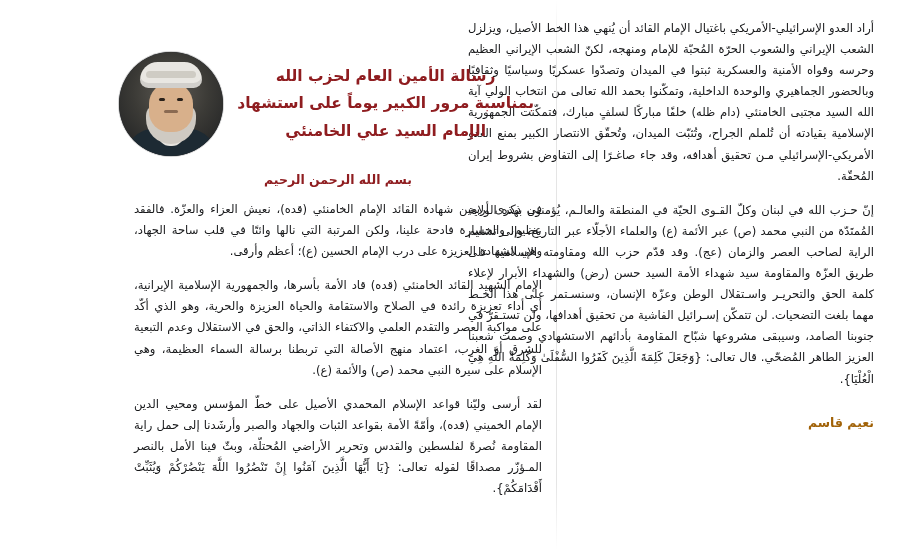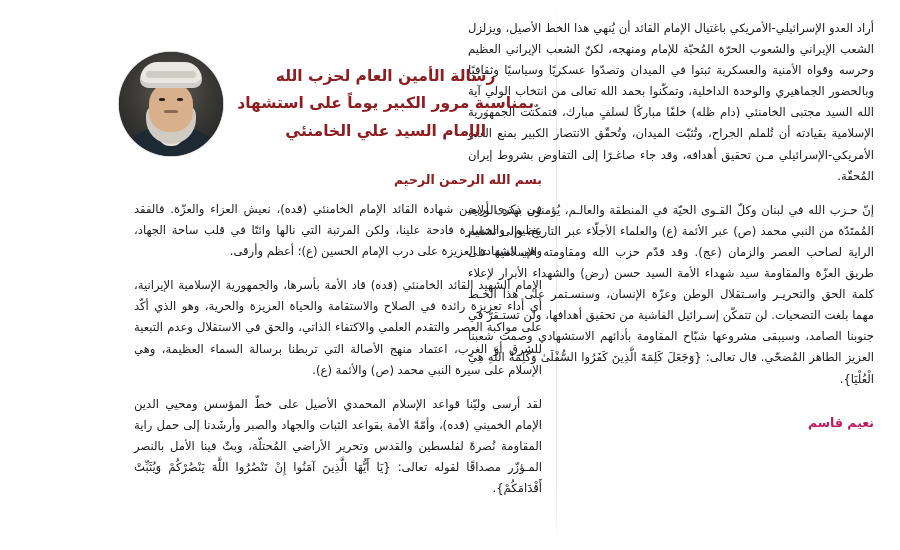--- a/index.html
+++ b/index.html
@@ -164,39 +164,40 @@
     font-size: 15.5px;
     line-height: 1.75;
     letter-spacing: 0.2px;
   }
   .title-block div {
     white-space: nowrap;
   }
 
   
   .basmala {
+    text-align: center;
     color: #8f1d20;
     font-size: 12.5px;
     font-weight: bold;
     margin: 10px 0 12px 0;
   }
   p.body {
     margin: 0 0 13px 0;
     font-size: 11.6px;
     line-height: 1.82;
     color: #17181a;
     text-align: justify;
     text-justify: inter-word;
   }
   .col-right p.body:first-of-type {
     margin-top: 2px;
   }
   .signature {
     margin-top: 22px;
-    color: #be185d;
+    color: #a16207;
     font-weight: bold;
     font-size: 12.5px;
     line-height: 1.7;
     text-align: right;
   }
   .signature div { white-space: nowrap; }
 </style>
 </head>
 <body>
 

